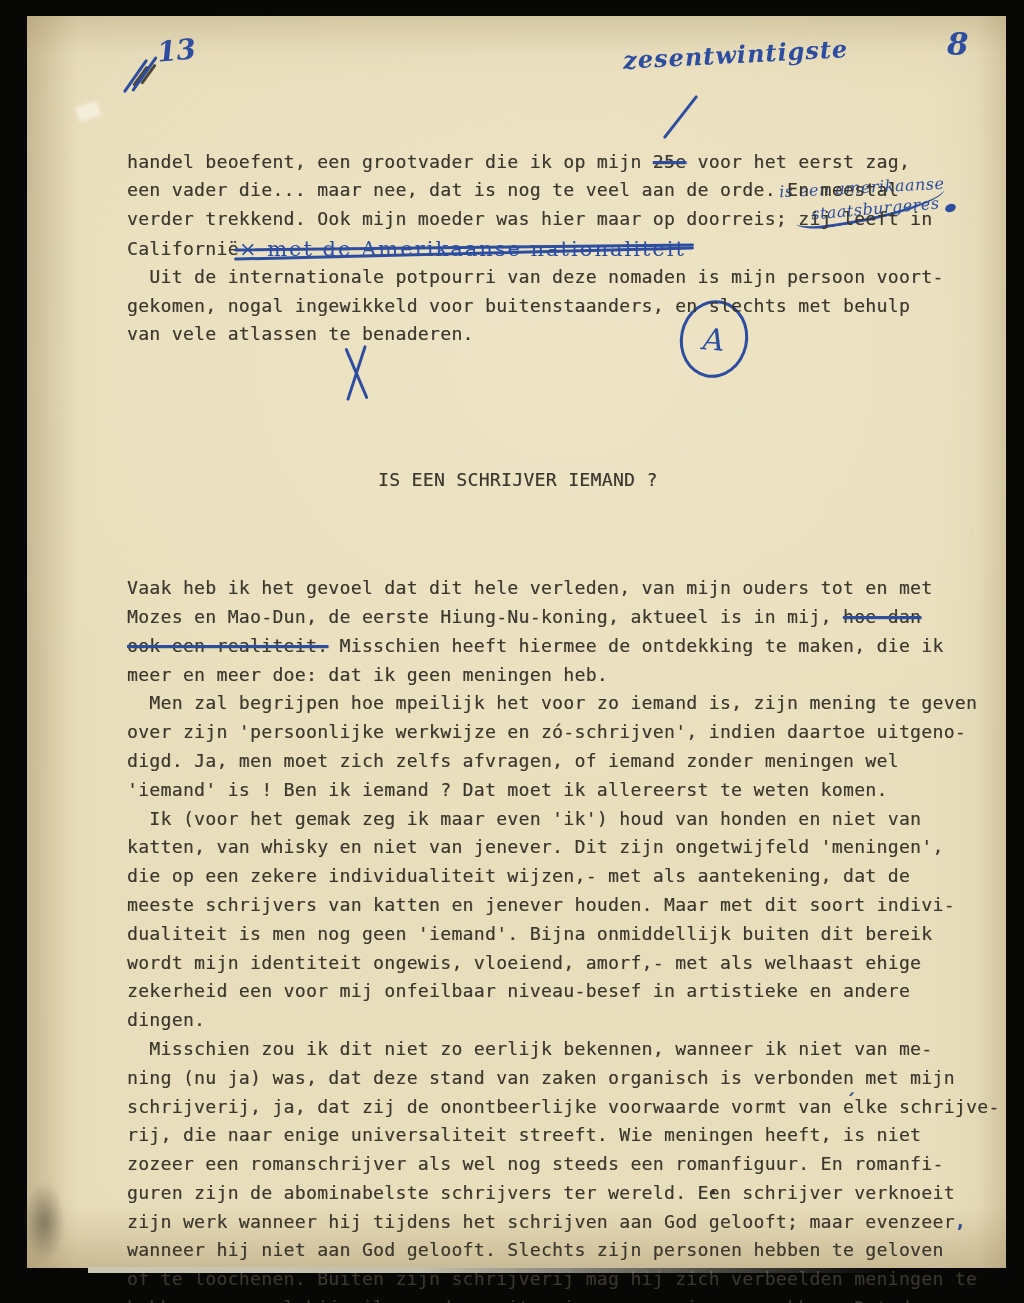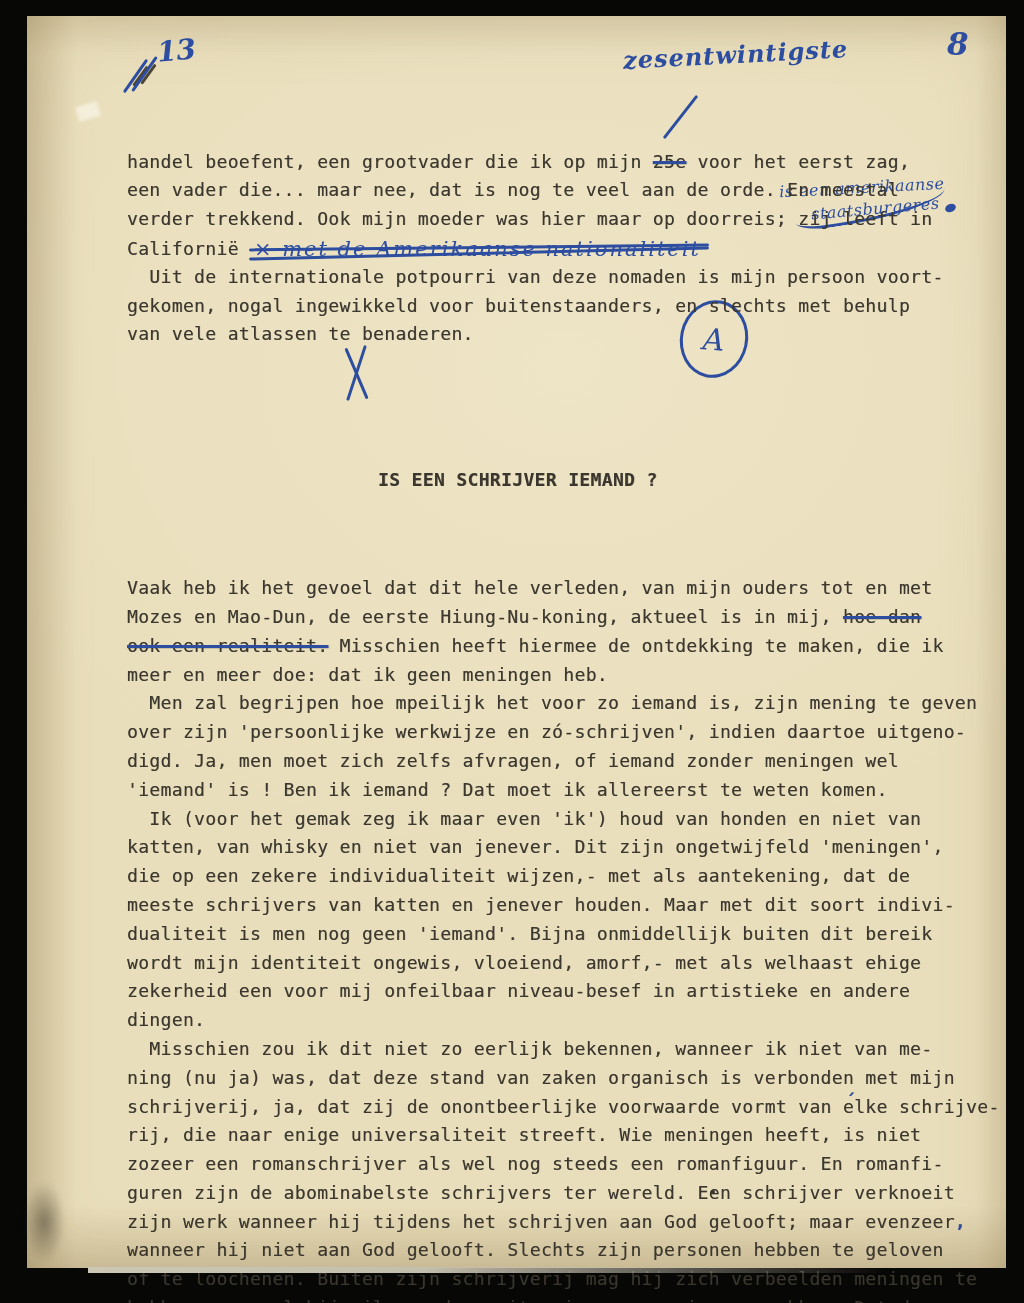--- a/index.html
+++ b/index.html
@@ -27,43 +27,43 @@
   .typed{
     font-family:"DejaVu Sans Mono", monospace;
     font-size:18px;line-height:28.8px;letter-spacing:0.35px;
     color:#3b372e;white-space:pre;
     text-shadow:0.4px 0.4px 0.6px rgba(52,48,40,0.45);
   }
   .body-text{position:absolute;left:100px;top:74px;}
   .tline{height:28.8px;}
   .heading{
     margin:59px 0 22px 0;padding-left:251px;
-    font-size:18px;font-weight:bold;letter-spacing:0.35px;
+    font-size:18px;font-weight:normal;letter-spacing:0.35px;
     line-height:28.8px;white-space:pre;
   }
   .seg-strike{
     text-decoration:line-through;
     text-decoration-color:#2c4da0;
     text-decoration-thickness:2.8px;
     margin-top:47px;
   }
   .seg-underline{
     text-decoration-thickness:1.7px;
     text-underline-offset:4px;
   }
   .seg-blue{color:#2c4da0;font-weight:bold;}
   .seg-acute{position:relative;}
   .seg-acute::before{
     content:"\00B4";position:absolute;left:2px;top:-9px;
     color:#2c4da0;font-size:18px;font-weight:bold;
   }
   .seg-hw-strike{
-    font-family:"DejaVu Serif", serif;font-style:italic;
+    font-family:"DejaVu Serif", serif;
     color:#2c4da0;font-size:21px;letter-spacing:2px;
-    position:relative;top:1px;margin-left:15px;text-shadow:none;
+    position:relative;top:1px;margin-left:0;text-shadow:none;
   }
   .seg-hw-strike::before,.seg-hw-strike::after{
     content:"";position:absolute;left:-1%;right:-2%;height:2.6px;
     background:#2c4da0;border-radius:2px;
   }
   .seg-hw-strike::before{top:9px;transform:rotate(-0.6deg);}
   .seg-hw-strike::after{top:15px;transform:rotate(-1.4deg);}
   
   .hw{
     font-family:"DejaVu Serif", serif;font-style:italic;

